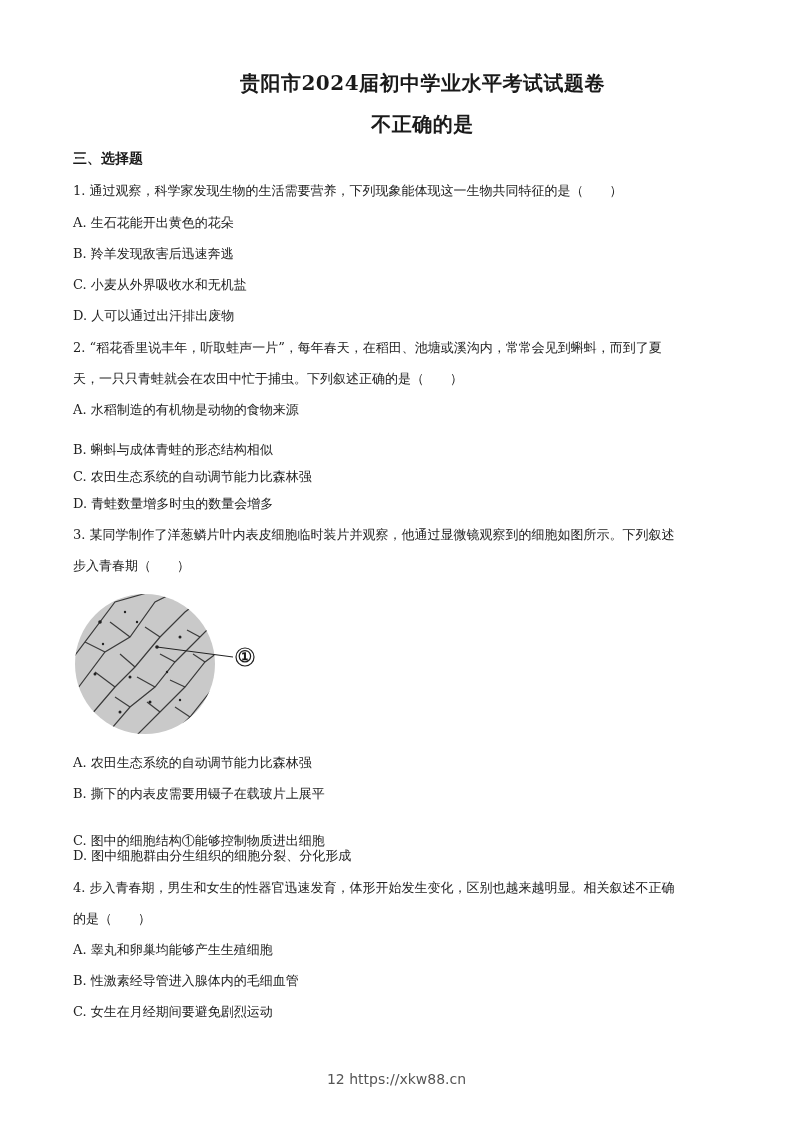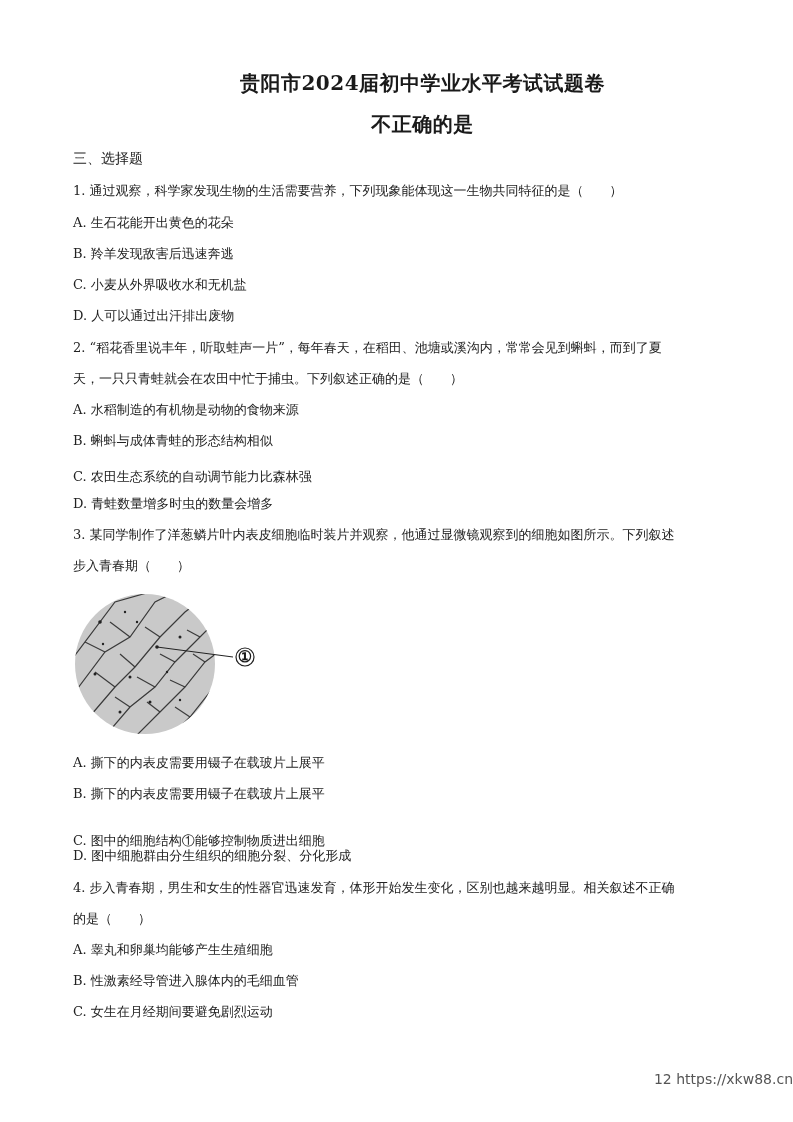--- a/index.html
+++ b/index.html
@@ -9,32 +9,32 @@
     color: #1a1a1a;
   }
   .title {
     position: absolute; left: 0; width: 793px; text-align: center;
     font-weight: bold; font-size: 20px; letter-spacing: 0.5px; margin-left: 26px;
   }
   .title.main { top: 70px; }
   .title.sub { top: 111px; }
   .section {
     position: absolute; left: 73px; top: 150px;
-    font-size: 14px; font-weight: normal;
+    font-size: 14px; font-weight: bold;
   }
   .line {
     position: absolute; left: 73px;
     font-size: 13px; line-height: 18px; white-space: nowrap;
     color: #222;
   }
   .figure {
     position: absolute; left: 75px; top: 592px; width: 190px; height: 150px;
   }
   .footer {
-    position: absolute; top: 1071px; left: 0; width: 793px; text-align: right;
+    position: absolute; top: 1071px; left: 0; width: 793px; text-align: center;
     font-family: "DejaVu Sans", "Liberation Sans", sans-serif;
     font-size: 14px; color: #555;
   }
 </style>
 </head>
 <body>
 
 <div>
   <div class="title main">贵阳市2024届初中学业水平考试试题卷</div>
   <div class="title sub">不正确的是</div>
@@ -46,21 +46,21 @@
     <div class="line" style="top:214px">A. 生石花能开出黄色的花朵</div>
     <div class="line" style="top:245px">B. 羚羊发现敌害后迅速奔逃</div>
     <div class="line" style="top:276px">C. 小麦从外界吸收水和无机盐</div>
     <div class="line" style="top:307px">D. 人可以通过出汗排出废物</div>
   </div>
 
   <div>
     <div class="line" style="top:339px">2. “稻花香里说丰年，听取蛙声一片”，每年春天，在稻田、池塘或溪沟内，常常会见到蝌蚪，而到了夏</div>
     <div class="line" style="top:370px">天，一只只青蛙就会在农田中忙于捕虫。下列叙述正确的是（　　）</div>
     <div class="line" style="top:401px">A. 水稻制造的有机物是动物的食物来源</div>
-    <div class="line" style="top:432px">B. 蝌蚪与成体青蛙的形态结构相似</div>
+    <div class="line" style="top:441px">B. 蝌蚪与成体青蛙的形态结构相似</div>
     <div class="line" style="top:468px">C. 农田生态系统的自动调节能力比森林强</div>
     <div class="line" style="top:495px">D. 青蛙数量增多时虫的数量会增多</div>
   </div>
 
   <div>
     <div class="line" style="top:526px">3. 某同学制作了洋葱鳞片叶内表皮细胞临时装片并观察，他通过显微镜观察到的细胞如图所示。下列叙述</div>
     <div class="line" style="top:557px">步入青春期（　　）</div>
 
     <div class="figure">
       <svg width="190" height="150" viewBox="0 0 190 150">
@@ -104,21 +104,21 @@
           <circle cx="75" cy="110" r="1.5"></circle>
           <circle cx="45" cy="120" r="1.5"></circle>
           <circle cx="105" cy="108" r="1.2"></circle>
         </g>
         <line x1="82" y1="55" x2="158" y2="65" stroke="#222" stroke-width="1"></line>
         <circle cx="170" cy="65" r="9" fill="#fff" stroke="#222" stroke-width="1.2"></circle>
       </svg>
       <span style="position:absolute; left:160px; top:56px; width:20px; text-align:center; font-size:16px; font-weight:bold; line-height:18px;">①</span>
     </div>
 
-    <div class="line" style="top:754px">A. 撕下的内表皮需要用镊子在载玻片上展平</div>
+    <div class="line" style="top:754px">A. 农田生态系统的自动调节能力比森林强</div>
     <div class="line" style="top:785px">B. 撕下的内表皮需要用镊子在载玻片上展平</div>
     <div class="line" style="top:832px">C. 图中的细胞结构①能够控制物质进出细胞</div>
     <div class="line" style="top:847px">D. 图中细胞群由分生组织的细胞分裂、分化形成</div>
   </div>
 
   <div>
     <div class="line" style="top:879px">4. 步入青春期，男生和女生的性器官迅速发育，体形开始发生变化，区别也越来越明显。相关叙述不正确</div>
     <div class="line" style="top:910px">的是（　　）</div>
     <div class="line" style="top:941px">A. 睾丸和卵巢均能够产生生殖细胞</div>
     <div class="line" style="top:972px">B. 性激素经导管进入腺体内的毛细血管</div>

